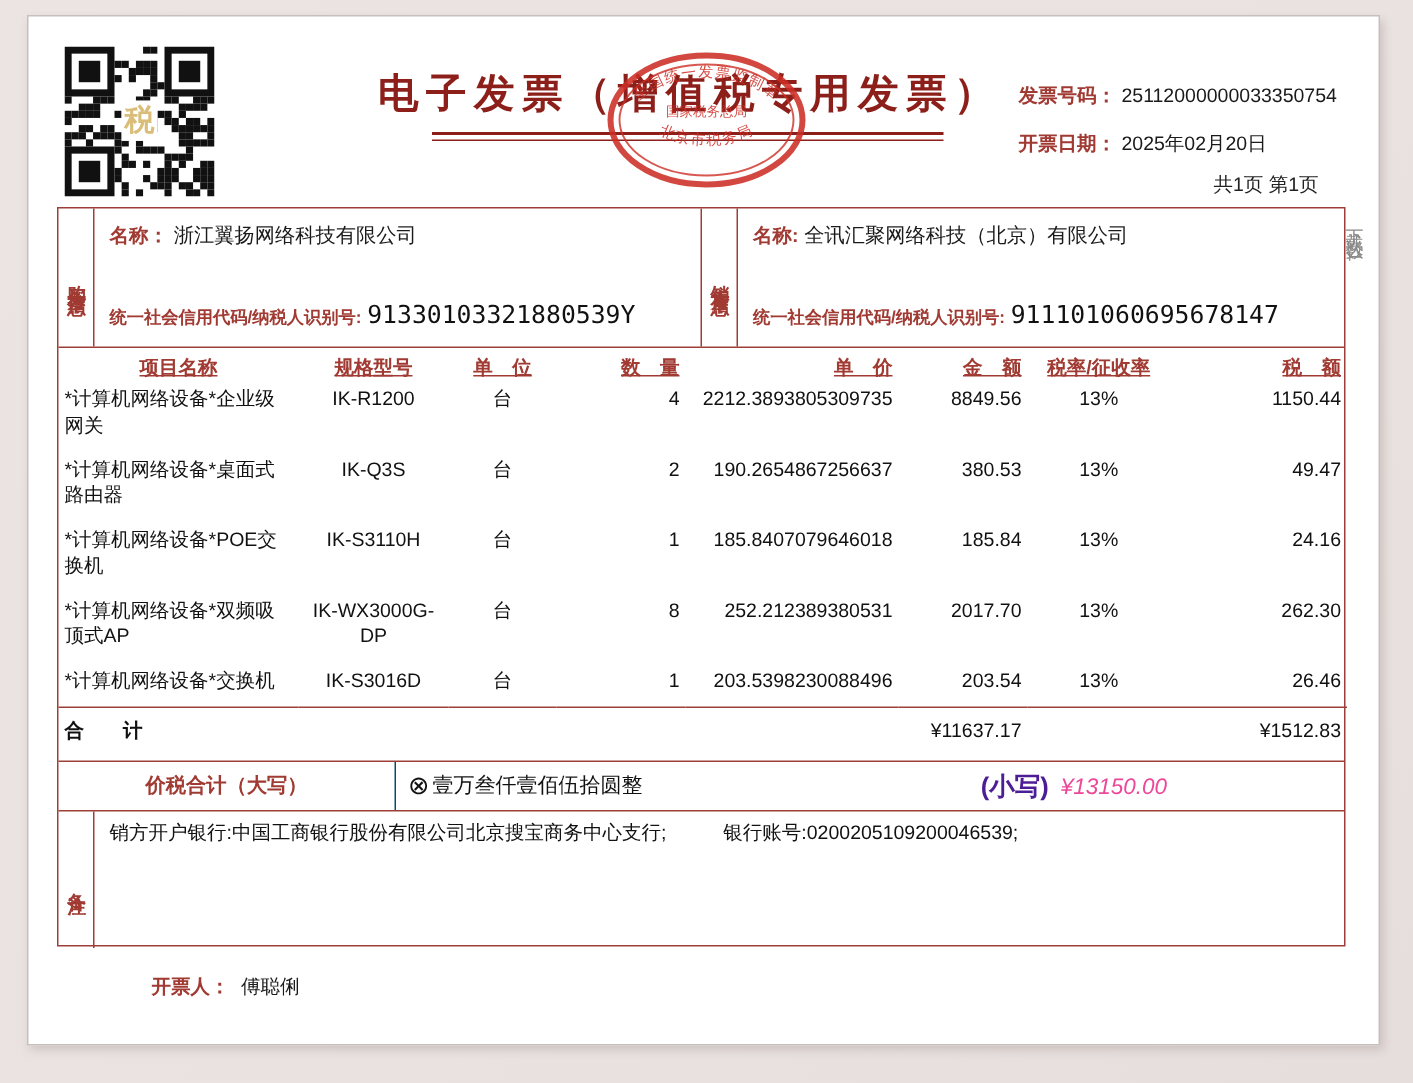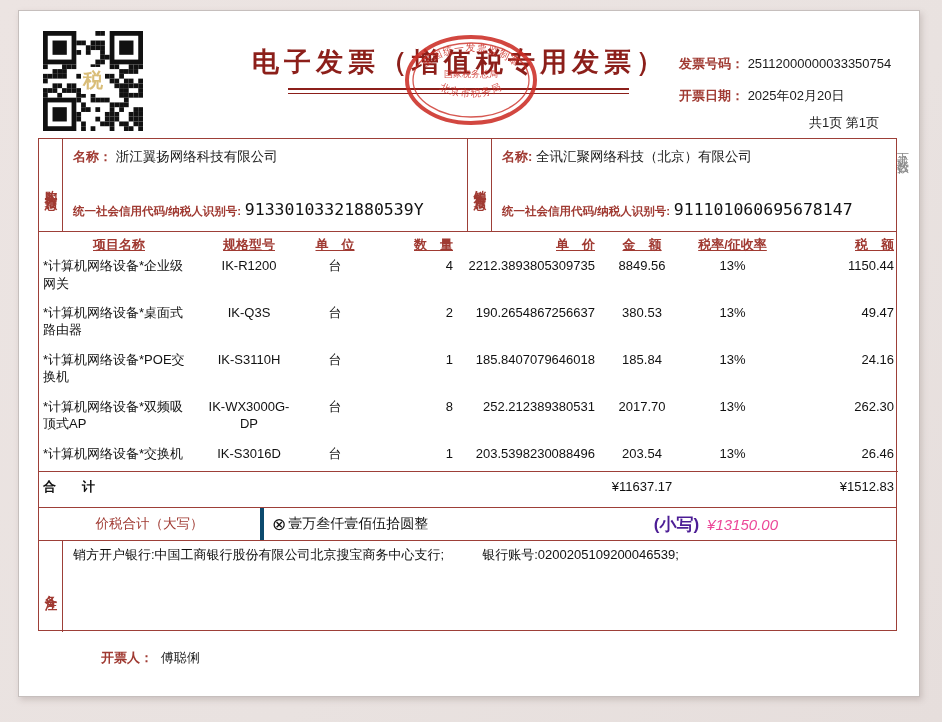--- a/index.html
+++ b/index.html
@@ -63,33 +63,33 @@
   .party .idline .lbl { font-size:11.5px; }
   
   table.items { width:859px; height:275px; border-collapse:collapse; table-layout:fixed; }
   table.items th { color:#a03a32; font-size:13px; font-weight:bold; padding:4px 4px 2px 4px; white-space:nowrap;text-decoration:underline; }
   table.items td { font-size:13px; color:#111; padding:1px 4px; vertical-align:top; line-height:1.35; }
   .c-name  { width:160px; text-align:left; }
   .c-model { width:100px; text-align:center; }
   .c-unit  { width:72px;  text-align:center; }
   .c-qty   { width:86px;  text-align:right; }
   .c-price { width:142px; text-align:right; }
-  .c-amt   { width:86px;  text-align:center; }
+  .c-amt   { width:86px;  text-align:right; }
   .c-rate  { width:95px;  text-align:center; }
   .c-tax   { width:118px; text-align:right; }
   th.c-name { text-align:center; }
   td.c-price { font-size:11.5px; }
   tr.filler td { height:auto; }
   tr.trow td { border-top:1px solid #9d3f38; padding-top:6px; padding-bottom:4px; }
   .total-label { color:#a03a32; font-weight:bold; font-size:13.5px; padding-left:62px; white-space:nowrap; }
   
   .sumrow { display:flex; height:33px; border-top:1px solid #9d3f38; align-items:center; }
   .sumrow .cap {
     width:225px; flex:0 0 225px; text-align:center; color:#a03a32;
-    font-weight:normal; font-size:13.5px; border-right:4px solid #0c4a6e;
+    font-weight:bold; font-size:13.5px; border-right:1px solid #0c4a6e;
     height:100%; display:flex; align-items:center; justify-content:center;
   }
   .sumrow .words { display:flex; align-items:center; flex:1; padding-left:8px; }
   .cross { font-size:17px; margin-right:2px; color:#111; }
   .words-text { font-size:14px; color:#111; }
   .small-group { margin-left:auto; margin-right:118px; display:flex; align-items:center; gap:8px; }
   .small-lbl { color:#4c1d95; font-weight:bold; font-size:17px; }
   .small-val { font-size:15px; color:#ec4899;font-style:italic; }
   
   .remarks { display:flex; height:92px; border-top:1px solid #9d3f38; }

